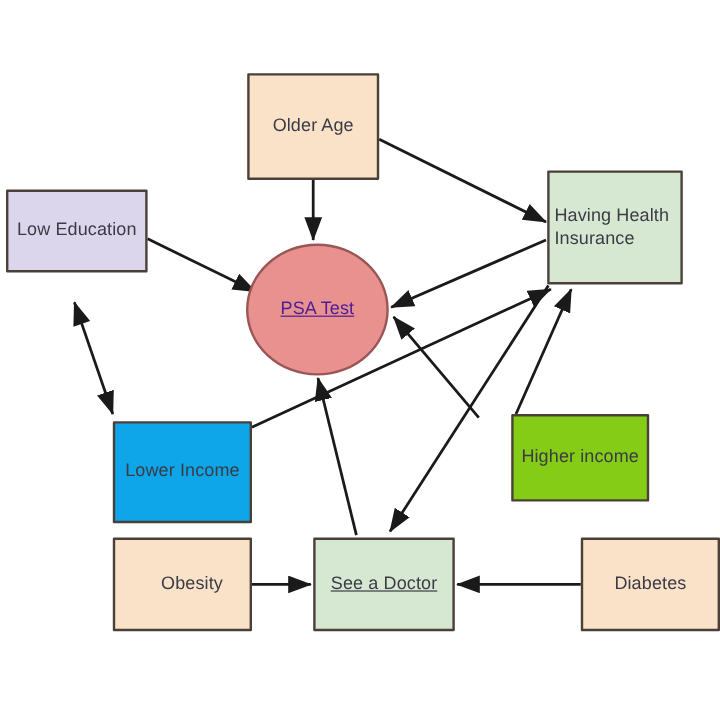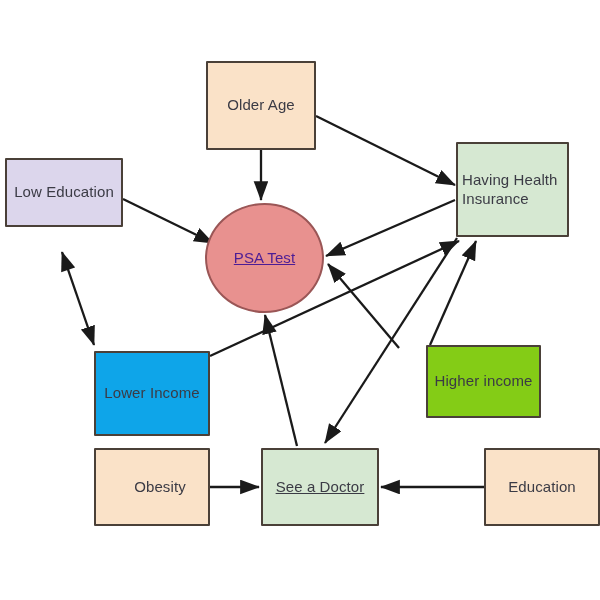--- a/index.html
+++ b/index.html
@@ -91,16 +91,16 @@
       <div class="node rect" style="left: 397px; top: 345px; width: 115px; height: 73px; background: #84cc16; margin-left: 29px;">
         <span>Higher income</span>
       </div>
       <div class="node rect" style="left: 94px; top: 448px; width: 116px; height: 78px; background: rgb(250, 226, 200); padding-left: 16px;">
         <span>Obesity</span>
       </div>
       <div class="node rect" style="left: 261px; top: 448px; width: 118px; height: 78px; background: rgb(214, 232, 210); text-decoration: underline;">
         <span>See a Doctor</span>
       </div>
       <div class="node rect" style="left: 484px; top: 448px; width: 116px; height: 78px; background: rgb(250, 226, 200);">
-        <span>Education</span>
+        <span>Diabetes</span>
       </div>
     </div>
 </div>
 
 </body></html>

